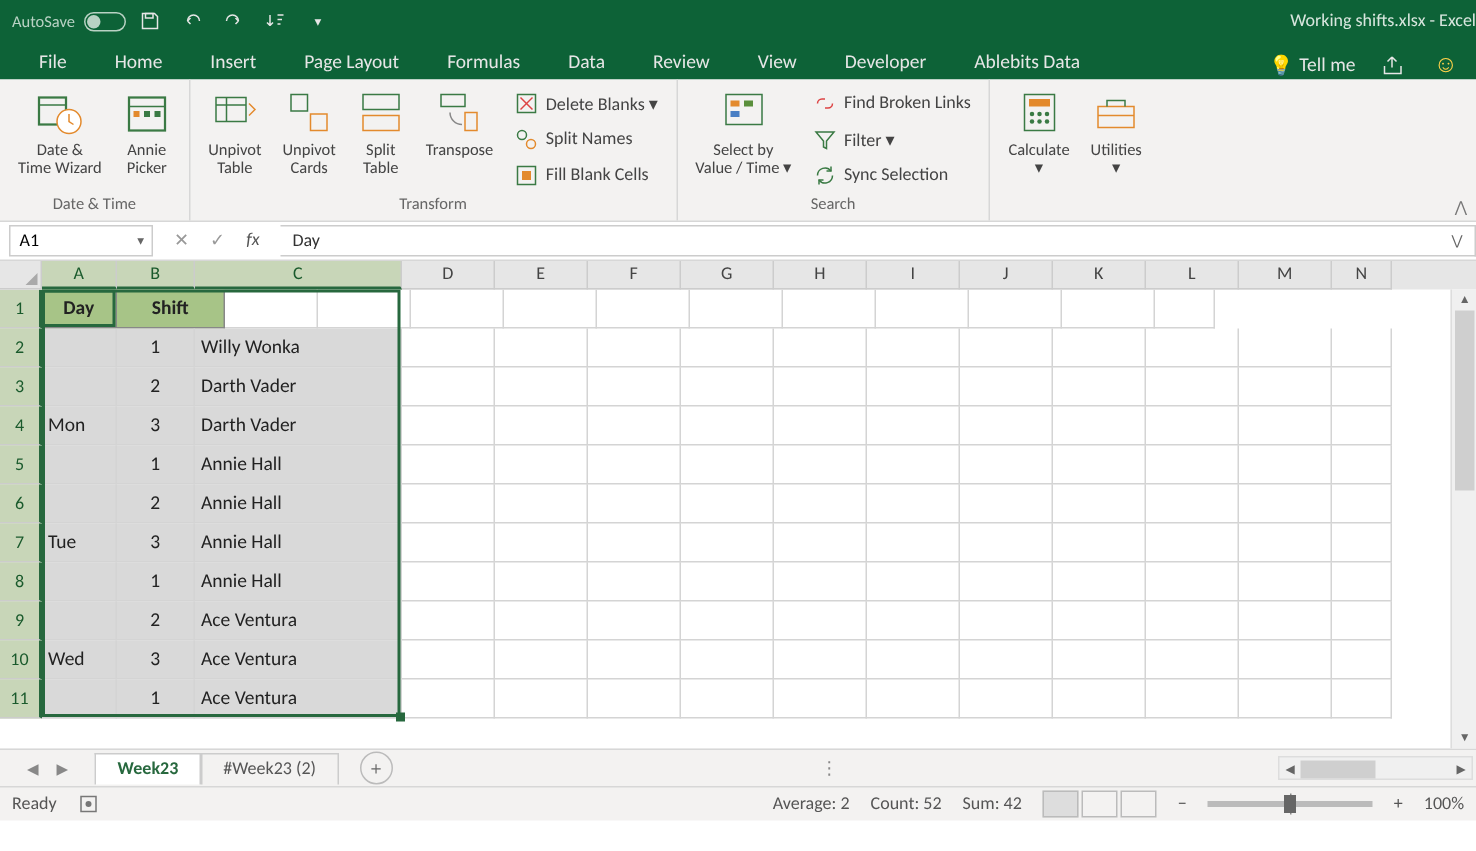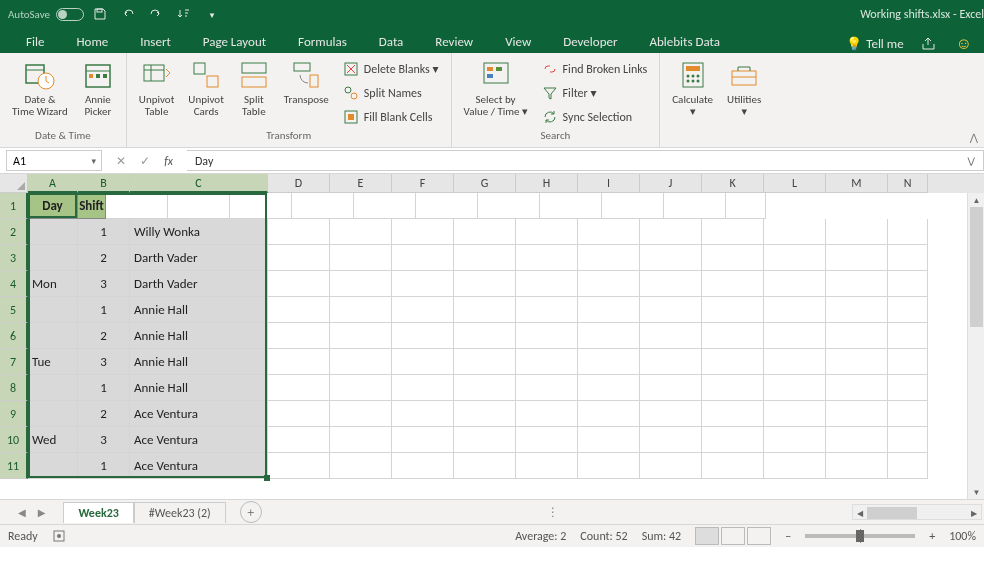--- a/index.html
+++ b/index.html
@@ -379,21 +379,21 @@
         <div class="rh sel">6</div>
         <div class="rh sel">7</div>
         <div class="rh sel">8</div>
         <div class="rh sel">9</div>
         <div class="rh sel">10</div>
         <div class="rh sel">11</div>
       </div>
     <div class="cells" id="cells">
         <div class="cellrow">
           <div class="cell hdrcell" style="width: 50px;">Day</div>
-          <div class="cell hdrcell" style="width: 28px;">Shift</div>
+          <div class="cell hdrcell" style="width: 72px;">Shift</div>
           <div class="cell" style="width: 62px;"></div>
           <div class="cell" style="width: 62px;"></div>
           <div class="cell" style="width: 62px;"></div>
           <div class="cell" style="width: 62px;"></div>
           <div class="cell" style="width: 62px;"></div>
           <div class="cell" style="width: 62px;"></div>
           <div class="cell" style="width: 62px;"></div>
           <div class="cell" style="width: 62px;"></div>
           <div class="cell" style="width: 62px;"></div>
           <div class="cell" style="width: 62px;"></div>

